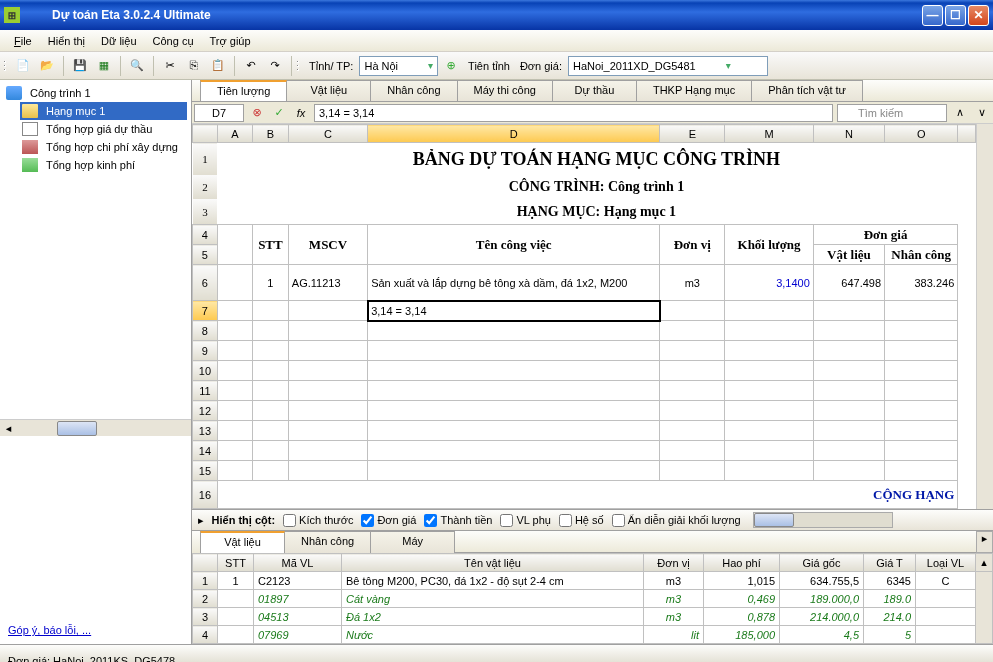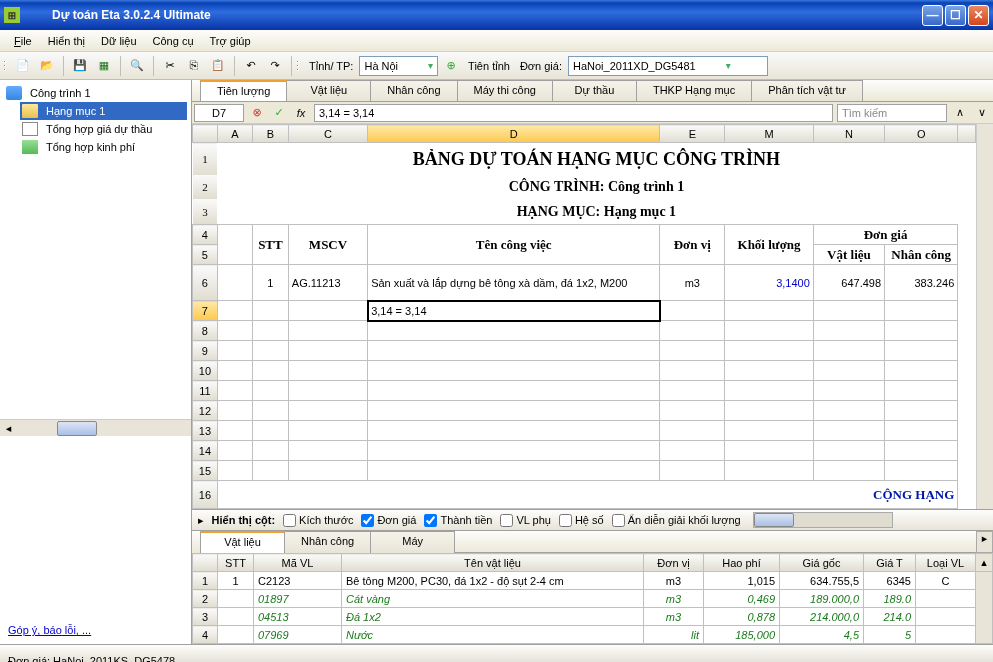--- a/index.html
+++ b/index.html
@@ -44,21 +44,21 @@
 .main { flex: 1; display: flex; flex-direction: column; background: #ece9d8; overflow:hidden;}
 
 .tabs1 { display: flex; height: 22px; background: linear-gradient(#fdfdfb,#ece9d8); padding-left: 8px; border-bottom:1px solid #a0a0a0;}
 .tab { padding: 3px 16px; border: 1px solid #a0a0a0; border-bottom:none; background: linear-gradient(#f5f3e9,#e8e4d8); cursor: pointer; margin-right:-1px; text-align:center; min-width:85px;}
 .tab.active { background: #fff; border-top: 2px solid #f0a030; position:relative; z-index:1;}
 
 .cellref { height: 22px; display: flex; align-items: center; background: #ece9d8; border-bottom:1px solid #ccc; padding:0 2px; gap:4px;}
 .cellref-box { width: 50px; height: 18px; background: #fff; border: 1px solid #a0a0a0; text-align: center; line-height:16px; }
 .fx-btn { width: 18px; height: 18px; display:flex;align-items:center;justify-content:center; border:1px solid transparent; cursor:pointer;}
 .fx-input { flex: 1; height: 18px; background: #fff; border: 1px solid #a0a0a0; padding: 0 4px; line-height:16px;}
-.search-box{width:110px;height:18px;border:1px solid #a0a0a0;background:#fff;color:#888;padding:0 4px;line-height:16px;}
+.search-box{width:110px;height:18px;border:1px solid #a0a0a0;background:#fff;color:#888;padding:0 20px;line-height:16px;}
 
 .sheet-area { flex: 1; background: #fff; overflow: hidden; position:relative; display:flex; flex-direction:column;}
 .grid { border-collapse: collapse; table-layout:fixed;}
 .col-head td, .grid td { border: 1px solid #c0c0c0; }
 .col-head td { background: linear-gradient(#fafafa,#e0ddd0); text-align: center; height: 18px; }
 .col-head td.active { background: linear-gradient(#ffe8a6,#fdc94f); }
 .row-head { background: linear-gradient(#fafafa,#e0ddd0); text-align: center; width: 25px; }
 .row-head.active { background: linear-gradient(#ffe8a6,#fdc94f); }
 .data-row td { height: 20px; padding: 0 3px; vertical-align:middle;}
 .data-row.tall td { height: 36px; }
@@ -156,20 +156,24 @@
           <span>Công trình 1</span>
         </div>
       <div style="padding-left:16px">
         <div class="tree-item selected">
             <span class="tree-icon ico-folder"></span>
             <span>Hạng mục 1</span>
           </div>
         <div class="tree-item">
             <span class="tree-icon ico-doc"></span>
             <span>Tổng hợp giá dự thầu</span>
+          </div>
+        <div class="tree-item">
+            <span class="tree-icon ico-grid"></span>
+            <span>Tổng hợp chi phí xây dựng</span>
           </div>
         <div class="tree-item">
             <span class="tree-icon ico-grid2"></span>
             <span>Tổng hợp kinh phí</span>
           </div>
       </div>
     </div>
     <div style="flex:1"></div>
     <div class="sb-hscroll">
         <span style="width:17px;text-align:center">◂</span>

